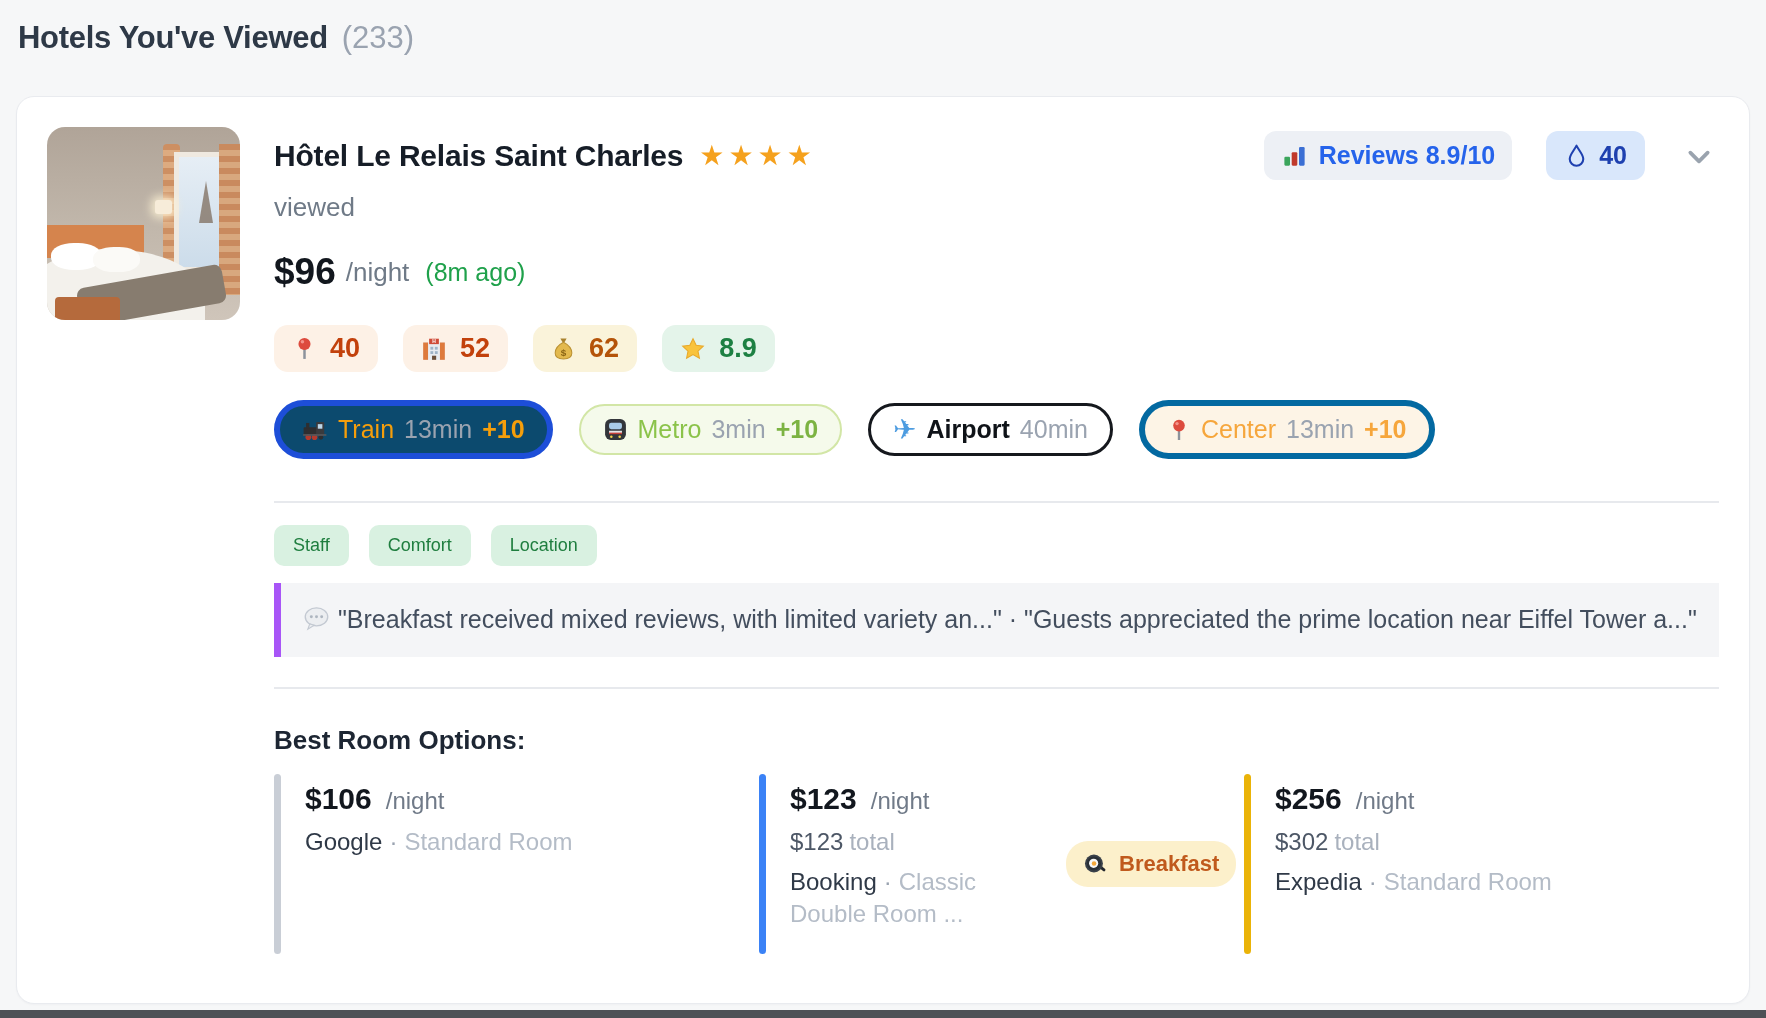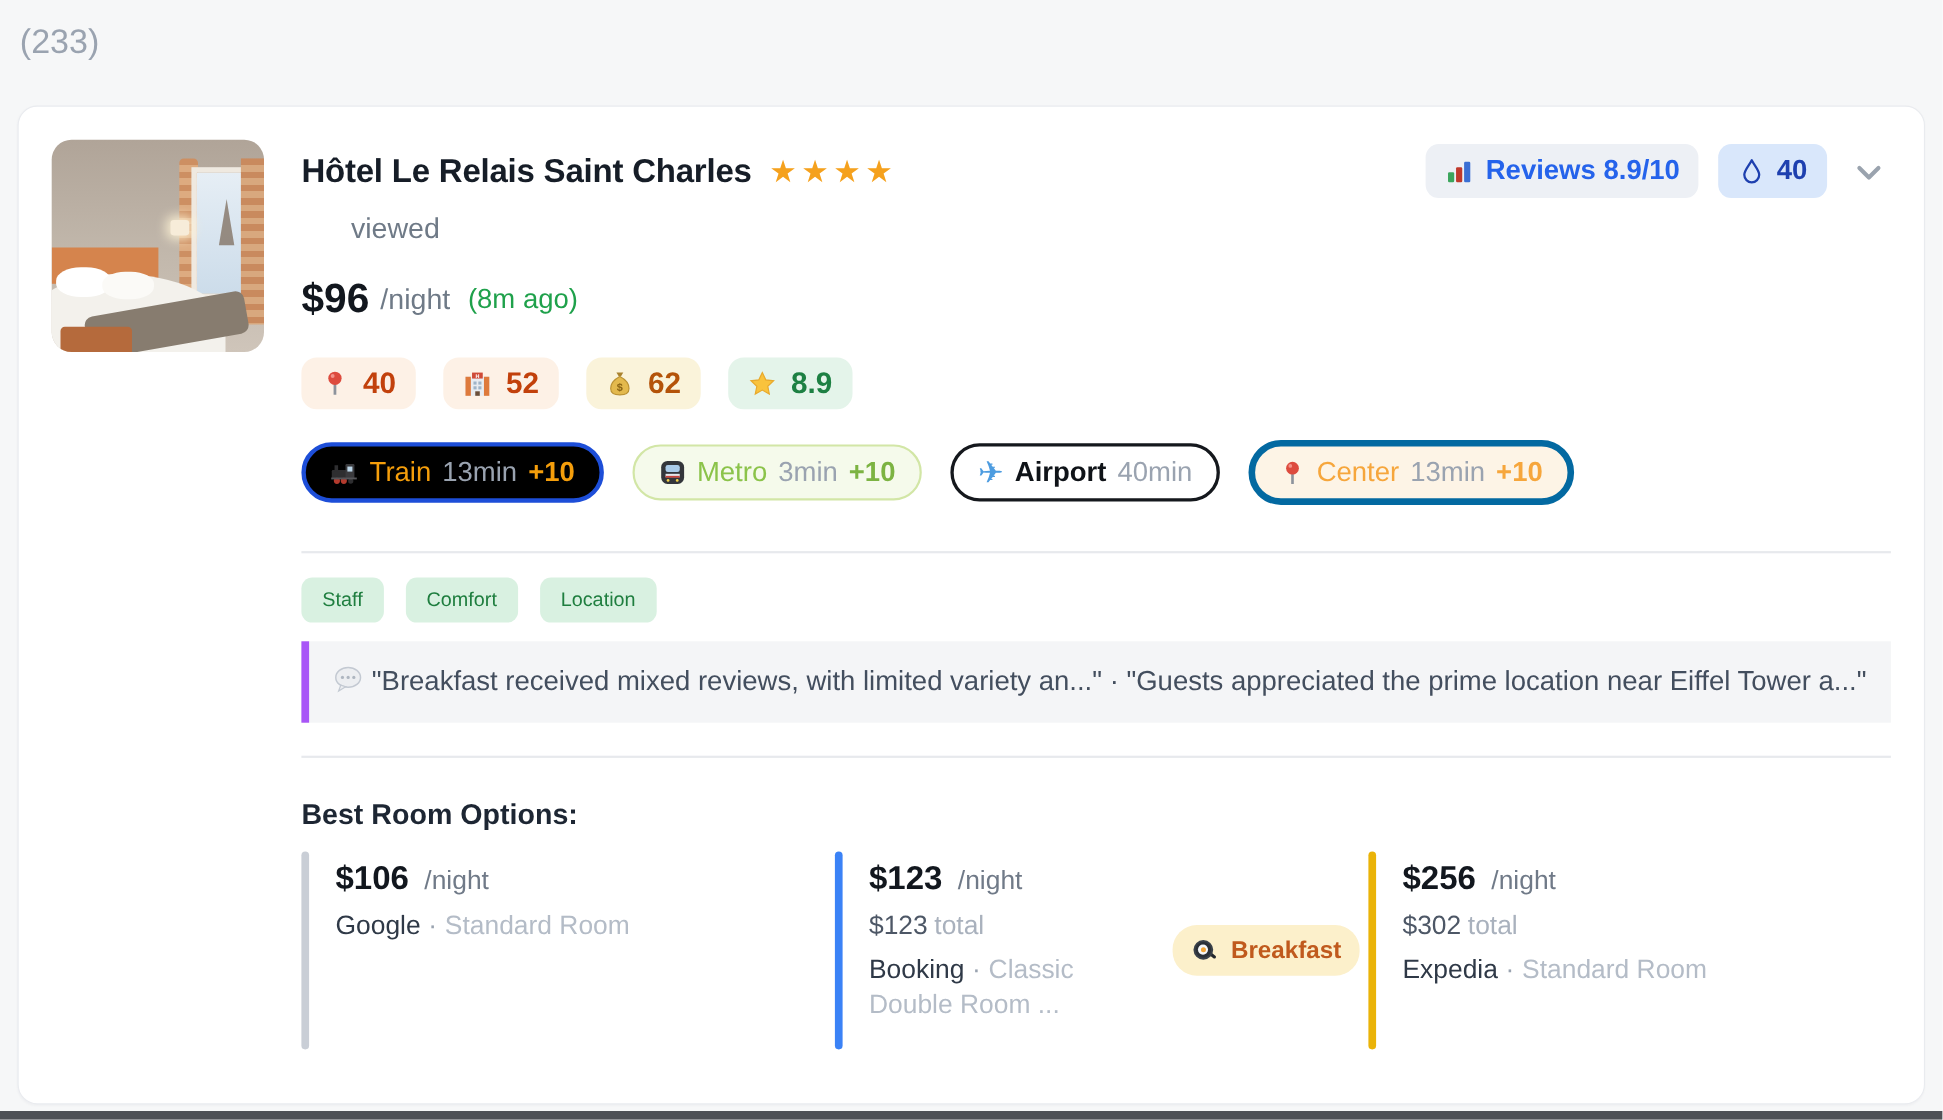--- a/index.html
+++ b/index.html
@@ -41,48 +41,48 @@
   .thumb .curtainR { position:absolute; right:0; top:9%; width:11%; height:78%;
                      background:repeating-linear-gradient(180deg,#c98a5e 0 6px,#d8a87e 6px 12px); }
   .thumb .bench { position:absolute; left:4%; top:88%; width:34%; height:12%; background:#b56a3c; border-radius:4px 4px 0 0; }
   .thumb .lamp { position:absolute; left:56%; top:38%; width:9%; height:7%; background:#f7ecd9; border-radius:3px; box-shadow:0 0 10px 4px rgba(255,244,214,.8); }
 
   
   .main { flex:1; padding-top:4px; }
   .title-row { display:flex; align-items:center; }
   .hotel-name { font-size:30px; font-weight:700; color:#161d27; letter-spacing:-0.2px; }
   .stars { font-size:28px; color:#f5a11d; margin-left:16px; letter-spacing:4px; }
-  .title-right { margin-left:auto; display:flex; align-items:center; gap:18px;text-align:center; }
+  .title-right { margin-left:auto; display:flex; align-items:center; gap:34px;text-align:center; }
   .reviews-badge { display:flex; align-items:center; gap:11px; background:#edf0f5; border-radius:12px;
                    padding:10px 17px; font-size:25px; font-weight:700; color:#2563eb; cursor:pointer; }
   .pin-badge { display:flex; align-items:center; gap:10px; background:#d9e7fb; border-radius:12px;
                padding:10px 18px; font-size:25px; font-weight:700; color:#1e40af; cursor:pointer; }
   .chevron-btn { display:flex; align-items:center; cursor:pointer; padding:4px; }
 
-  .viewed { margin-top:12px; font-size:26px; color:#6f7a87;margin-left:45px; }
+  .viewed { margin-top:12px; font-size:26px; color:#6f7a87; }
 
   .price-row { margin-top:28px; display:flex; align-items:center; }
   .price { font-size:37px; font-weight:700; color:#12171e; }
   .price-unit { font-size:26px; color:#6f7a87; margin-left:10px; }
   .price-ago { font-size:25px; color:#1fa14b; margin-left:16px; }
   .points-badge { margin-left:26px; display:flex; align-items:center; gap:11px; background:#f2e8fc;
                   color:#7e22ce; font-weight:700; font-size:27px; border-radius:14px; padding:10px 18px; }
 
   .score-row { margin-top:32px; display:flex; gap:25px; }
   .score-badge { display:flex; align-items:center; gap:13px; font-size:27px; font-weight:700;
                  border-radius:14px; padding:8px 18px; }
   .score-orange { background:#fdf1e6; color:#c2410c; }
   .score-amber  { background:#faf3da; color:#b45309; }
   .score-green  { background:#e4f4ea; color:#1d8043; }
 
   .chips-row { margin-top:28px; display:flex; gap:26px; align-items:center; }
   .chip { display:flex; align-items:center; gap:10px; border-radius:999px; padding:9px 22px; font-size:25px; }
   .chip-time { color:#9aa3b0; }
   .chip-bonus { font-weight:700; }
-  .chip-orange { background:#000000; border:4px solid #1d4ed8; }
+  .chip-orange { background:#0c4a6e; border:6px solid #1d4ed8; }
   .chip-orange .chip-label, .chip-orange .chip-bonus { color:#f59e0b; }
   .chip-green { background:#f5faeb; border:2px solid #d2e6a6; }
   .chip-green .chip-label { color:#8bc34a; } .chip-green .chip-bonus { color:#7cb342; }
   .chip-dark { background:#ffffff; border:3px solid #15181d; }
   .chip-dark .chip-label { color:#0f1318; font-weight:700; }
   .chip-amber { background:#fdf4e6; border:6px solid #0369a1; }
   .chip-amber .chip-label, .chip-amber .chip-bonus { color:#f6a63c; }
   .plane-glyph { font-size:28px; color:#4d9ce0; line-height:1; }
 
   
@@ -119,20 +119,21 @@
                 border-radius:22px; padding:10px 17px; height:fit-content; white-space:nowrap; }
 
   .window-bottom-edge { position:absolute; left:0; bottom:0; width:100%; height:8px; background:#4e5156; }
 
   svg { display:block; }
 </style>
 </head>
 <body>
 
 <div class="page-header">
+  <span class="page-title">Hotels You've Viewed</span>
   <span class="page-count">(233)</span>
 </div>
 
 <div class="card">
 
   <div class="card-top">
 
     <div class="thumb">
       <div class="curtainL"></div>
       <div class="window"></div>

